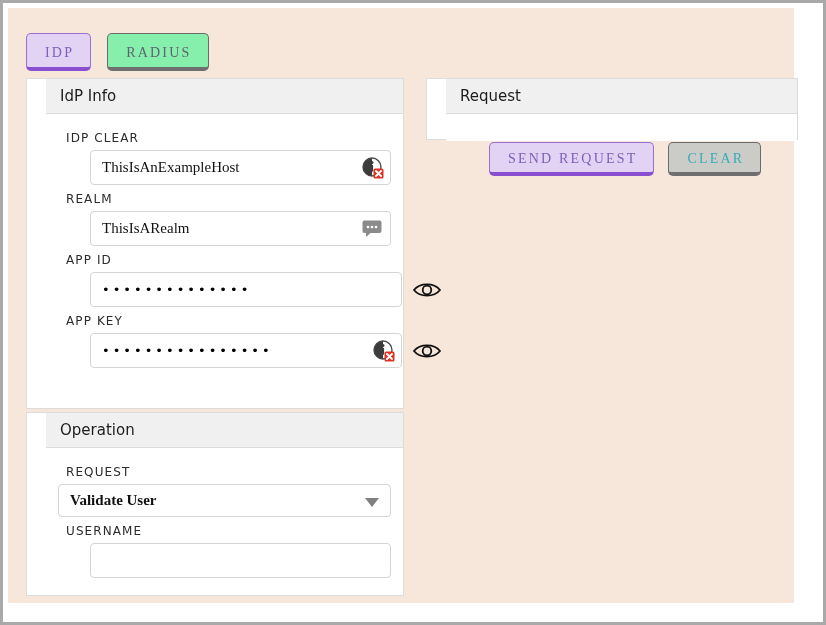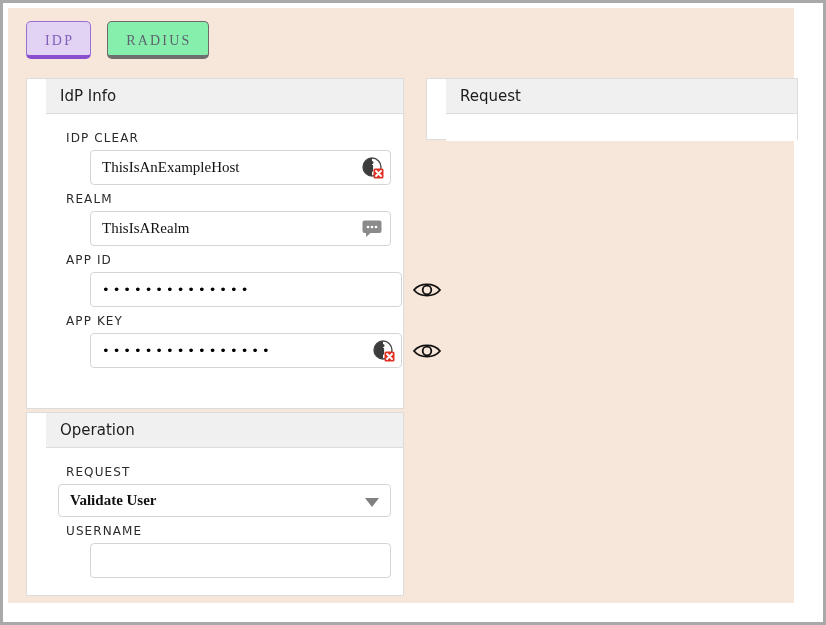--- a/index.html
+++ b/index.html
@@ -30,21 +30,21 @@
     width: 786px;
     height: 595px;
     background: #f7e7da;
     box-sizing: border-box;
   }
 
   
   #tabbar {
     position: absolute;
     left: 18px;
-    top: 13px;
+    top: 25px;
     display: flex;
     gap: 16px;
   }
   .tabbtn {
     font-family: "Liberation Serif", serif;
     font-size: 14px;
     letter-spacing: 2.2px;
     padding: 8px 16px 8px 18px;
     border-radius: 5px;
     cursor: pointer;
@@ -360,15 +360,23 @@
         </div>
 
       </div>
     </div>
 
     <div id="req-card" class="card">
       <div class="card-head">Request</div>
       <div class="card-body"></div>
     </div>
 
+    <div id="actions">
+      <div class="actbtn send">
+        <span>SEND REQUEST</span>
+      </div>
+      <div class="actbtn clear">
+        <span>CLEAR</span>
+      </div>
+    </div>
 
   </div>
 </div>
 
 </body></html>

